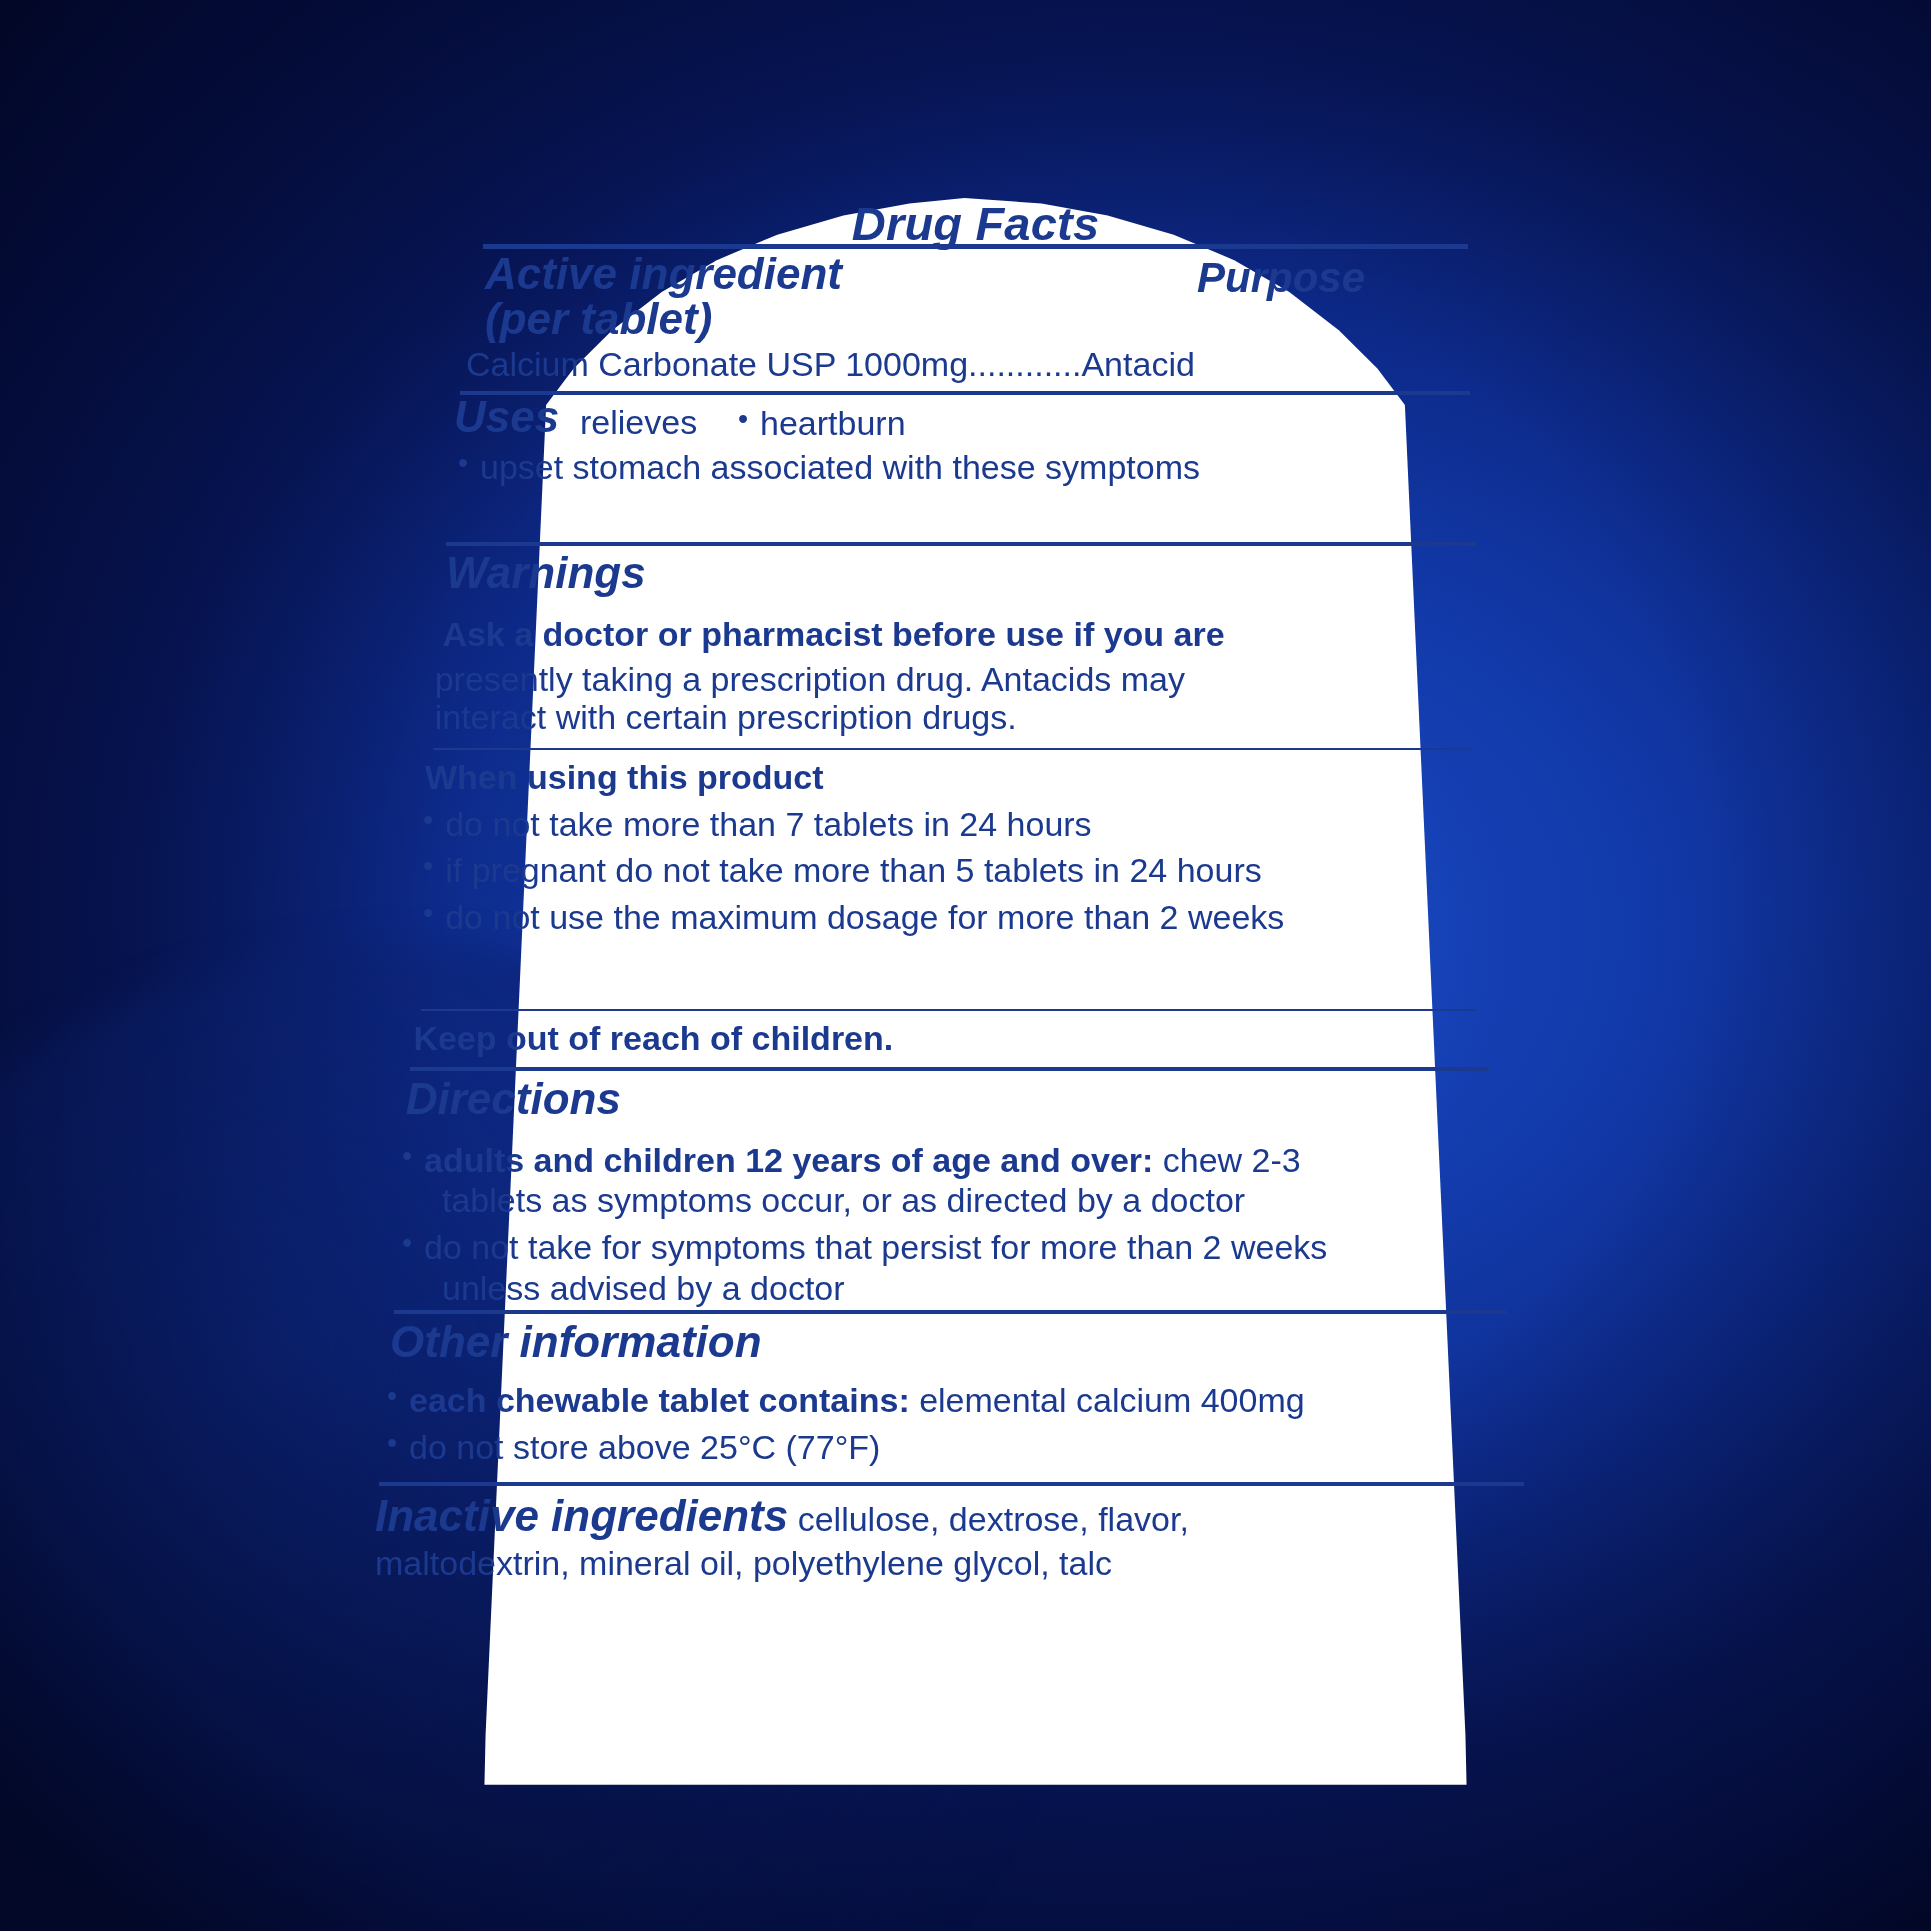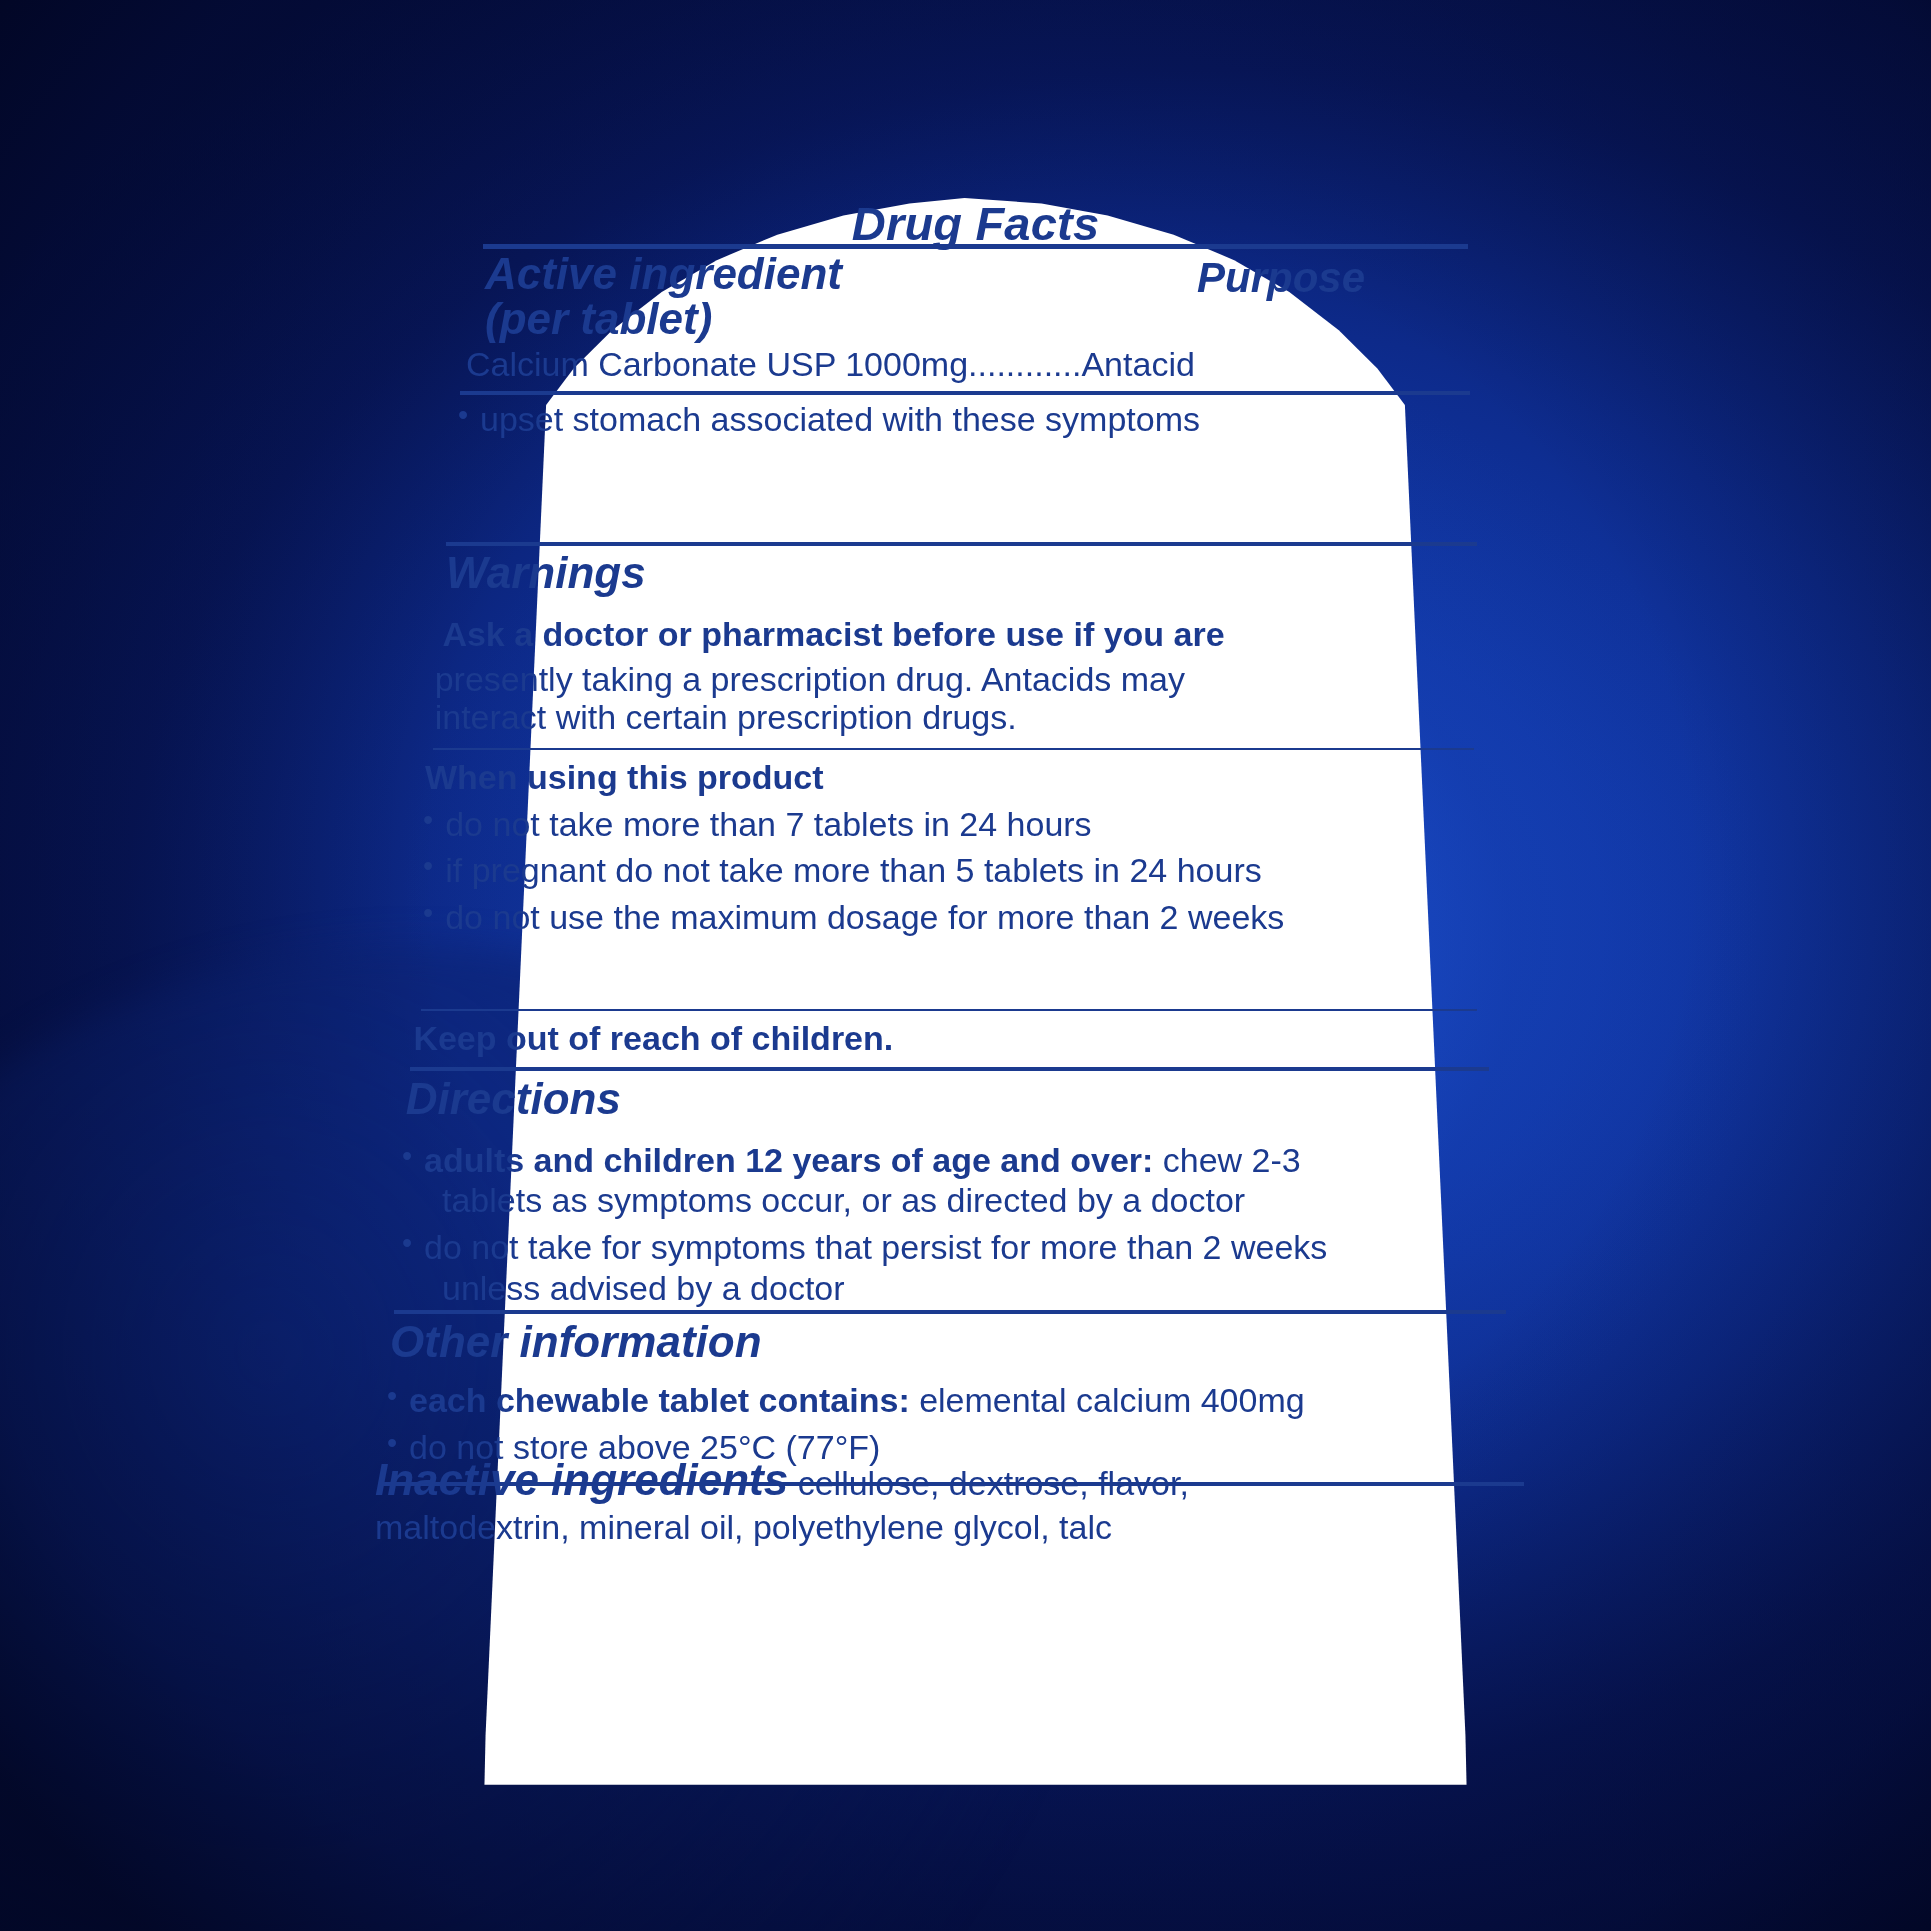--- a/index.html
+++ b/index.html
@@ -161,20 +161,25 @@
         <span>Active ingredient</span><br>
         <span>(per tablet)</span>
       </div>
       <div class="blk purpose-word" style="left:772px; top:56px;">Purpose</div>
 
       <div class="blk body" style="left:41px; top:147px; width:1023px;">Calcium Carbonate USP 1000mg............Antacid</div>
 
       <div class="hline" style="left:35px; top:193px; width:1010px; height:3.9px;"></div>
 
       <div class="blk" style="left:29px; top:201px; width:1033px;">
+        <div style="position:relative; height:48px;">
+          <span class="big-ital" style="position:absolute; left:0; top:-3.9px;">Uses</span>
+          <span class="body" style="position:absolute; left:126px; top:3.9px;">relieves</span>
+          <span class="li" style="position:absolute; left:280px; top:3.9px;">heartburn</span>
+        </div>
         <div style="position:relative; height:46px;">
           <span class="li" style="position:absolute; left:0px; top:0;">upset stomach associated with these symptoms</span>
         </div>
       </div>
 
       <div class="hline" style="left:21px; top:344px; width:1031px; height:3.9px;"></div>
 
       <div class="blk big-ital" style="left:21px; top:353px;">Warnings</div>
 
       <div class="blk body-b" style="left:17.4px; top:417px; width:1033px;">Ask a doctor or pharmacist before use if you are</div>
@@ -214,21 +219,21 @@
 
       <div class="blk" style="left:-42px; top:1182px; width:1130px;">
         <div class="li">
           <b>each chewable tablet contains:</b><span> elemental calcium 400mg</span>
         </div>
         <div class="li" style="margin-top:5.8px;">do not store above 25°C (77°F)</div>
       </div>
 
       <div class="hline" style="left:-46px; top:1284px; width:1145px; height:3.9px;"></div>
 
-      <div class="blk" style="left:-50px; top:1260px; width:1159px;">
+      <div class="blk" style="left:-50px; top:1296px; width:1159px;">
         <span class="big-ital">Inactive ingredients</span><span class="body"> cellulose, dextrose, flavor,</span>
         <div class="body" style="margin-top:4px;">maltodextrin, mineral oil, polyethylene glycol, talc</div>
       </div>
 
     </div>
   </div>
 </div>
 
 
 </body></html>

